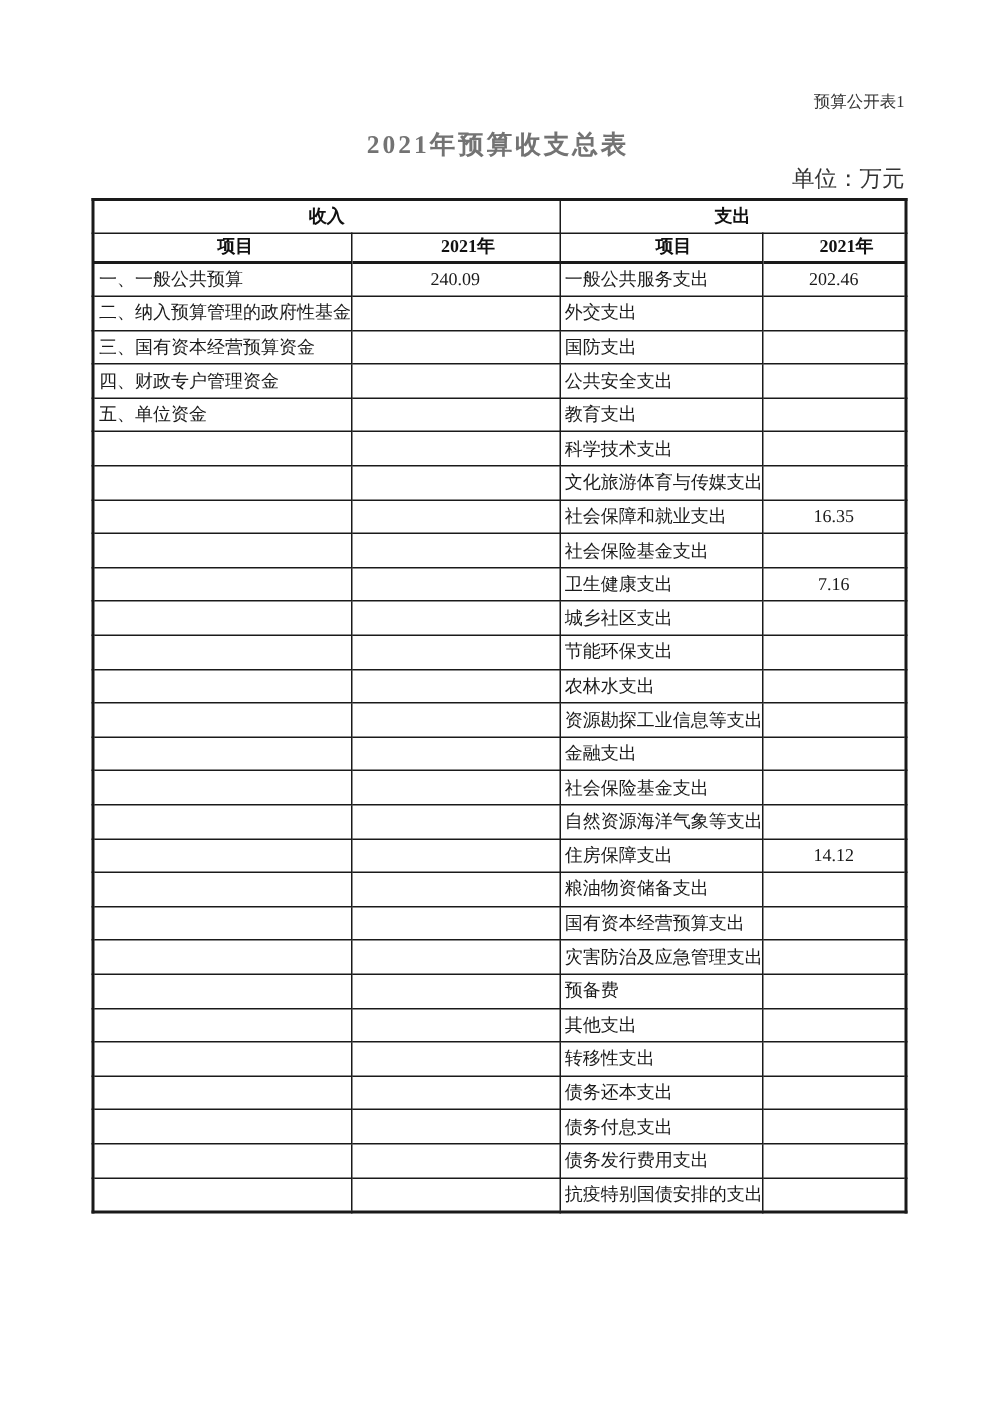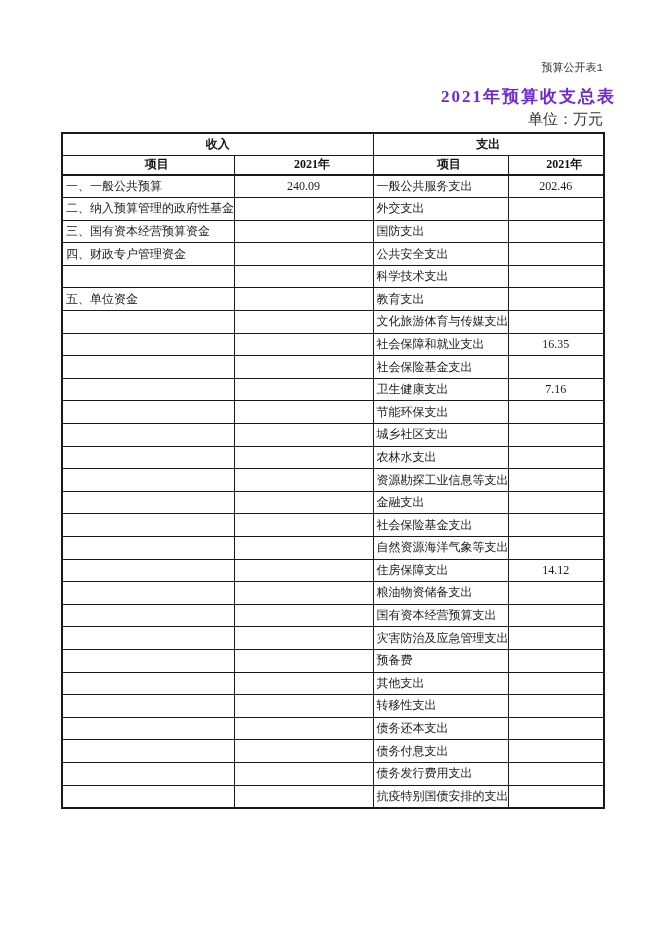--- a/index.html
+++ b/index.html
@@ -15,33 +15,32 @@
     font-family: "Liberation Serif", "DejaVu Serif", serif;
     color: #1a1a1a;
     overflow: hidden;
   }
   .doc-label {
     position: absolute;
     top: 60px;
     right: 59px;
     font-size: 11px;
     color: #333333;
-    font-family: Liberation Mono, monospace;
   }
   .title {
     position: absolute;
     top: 85px;
-    left: 74px;
+    left: 61px;
     width: 542px;
     margin: 0;
-    text-align: right;
+    text-align: center;
     font-size: 17px;
     font-weight: bold;
     letter-spacing: 2px;
-    color: #6d28d9;
+    color: #737373;
   }
   .unit-note {
     position: absolute;
     top: 110px;
     right: 59px;
     font-size: 15px;
     color: #333333;
   }
   table.budget {
     position: absolute;
@@ -118,29 +117,29 @@
           <td class="cell-item">国防支出</td>
           <td class="cell-value"></td>
         </tr>
         <tr>
           <td class="cell-item">四、财政专户管理资金</td>
           <td class="cell-value"></td>
           <td class="cell-item">公共安全支出</td>
           <td class="cell-value"></td>
         </tr>
         <tr>
+          <td class="cell-item">五、单位资金</td>
+          <td class="cell-value"></td>
+          <td class="cell-item">教育支出</td>
+          <td class="cell-value"></td>
+        </tr>
+        <tr>
           <td class="cell-item"></td>
           <td class="cell-value"></td>
           <td class="cell-item">科学技术支出</td>
-          <td class="cell-value"></td>
-        </tr>
-        <tr>
-          <td class="cell-item">五、单位资金</td>
-          <td class="cell-value"></td>
-          <td class="cell-item">教育支出</td>
           <td class="cell-value"></td>
         </tr>
         <tr>
           <td class="cell-item"></td>
           <td class="cell-value"></td>
           <td class="cell-item">文化旅游体育与传媒支出</td>
           <td class="cell-value"></td>
         </tr>
         <tr>
           <td class="cell-item"></td>
@@ -156,27 +155,27 @@
         </tr>
         <tr>
           <td class="cell-item"></td>
           <td class="cell-value"></td>
           <td class="cell-item">卫生健康支出</td>
           <td class="cell-value">7.16</td>
         </tr>
         <tr>
           <td class="cell-item"></td>
           <td class="cell-value"></td>
+          <td class="cell-item">城乡社区支出</td>
+          <td class="cell-value"></td>
+        </tr>
+        <tr>
+          <td class="cell-item"></td>
+          <td class="cell-value"></td>
           <td class="cell-item">节能环保支出</td>
-          <td class="cell-value"></td>
-        </tr>
-        <tr>
-          <td class="cell-item"></td>
-          <td class="cell-value"></td>
-          <td class="cell-item">城乡社区支出</td>
           <td class="cell-value"></td>
         </tr>
         <tr>
           <td class="cell-item"></td>
           <td class="cell-value"></td>
           <td class="cell-item">农林水支出</td>
           <td class="cell-value"></td>
         </tr>
         <tr>
           <td class="cell-item"></td>

